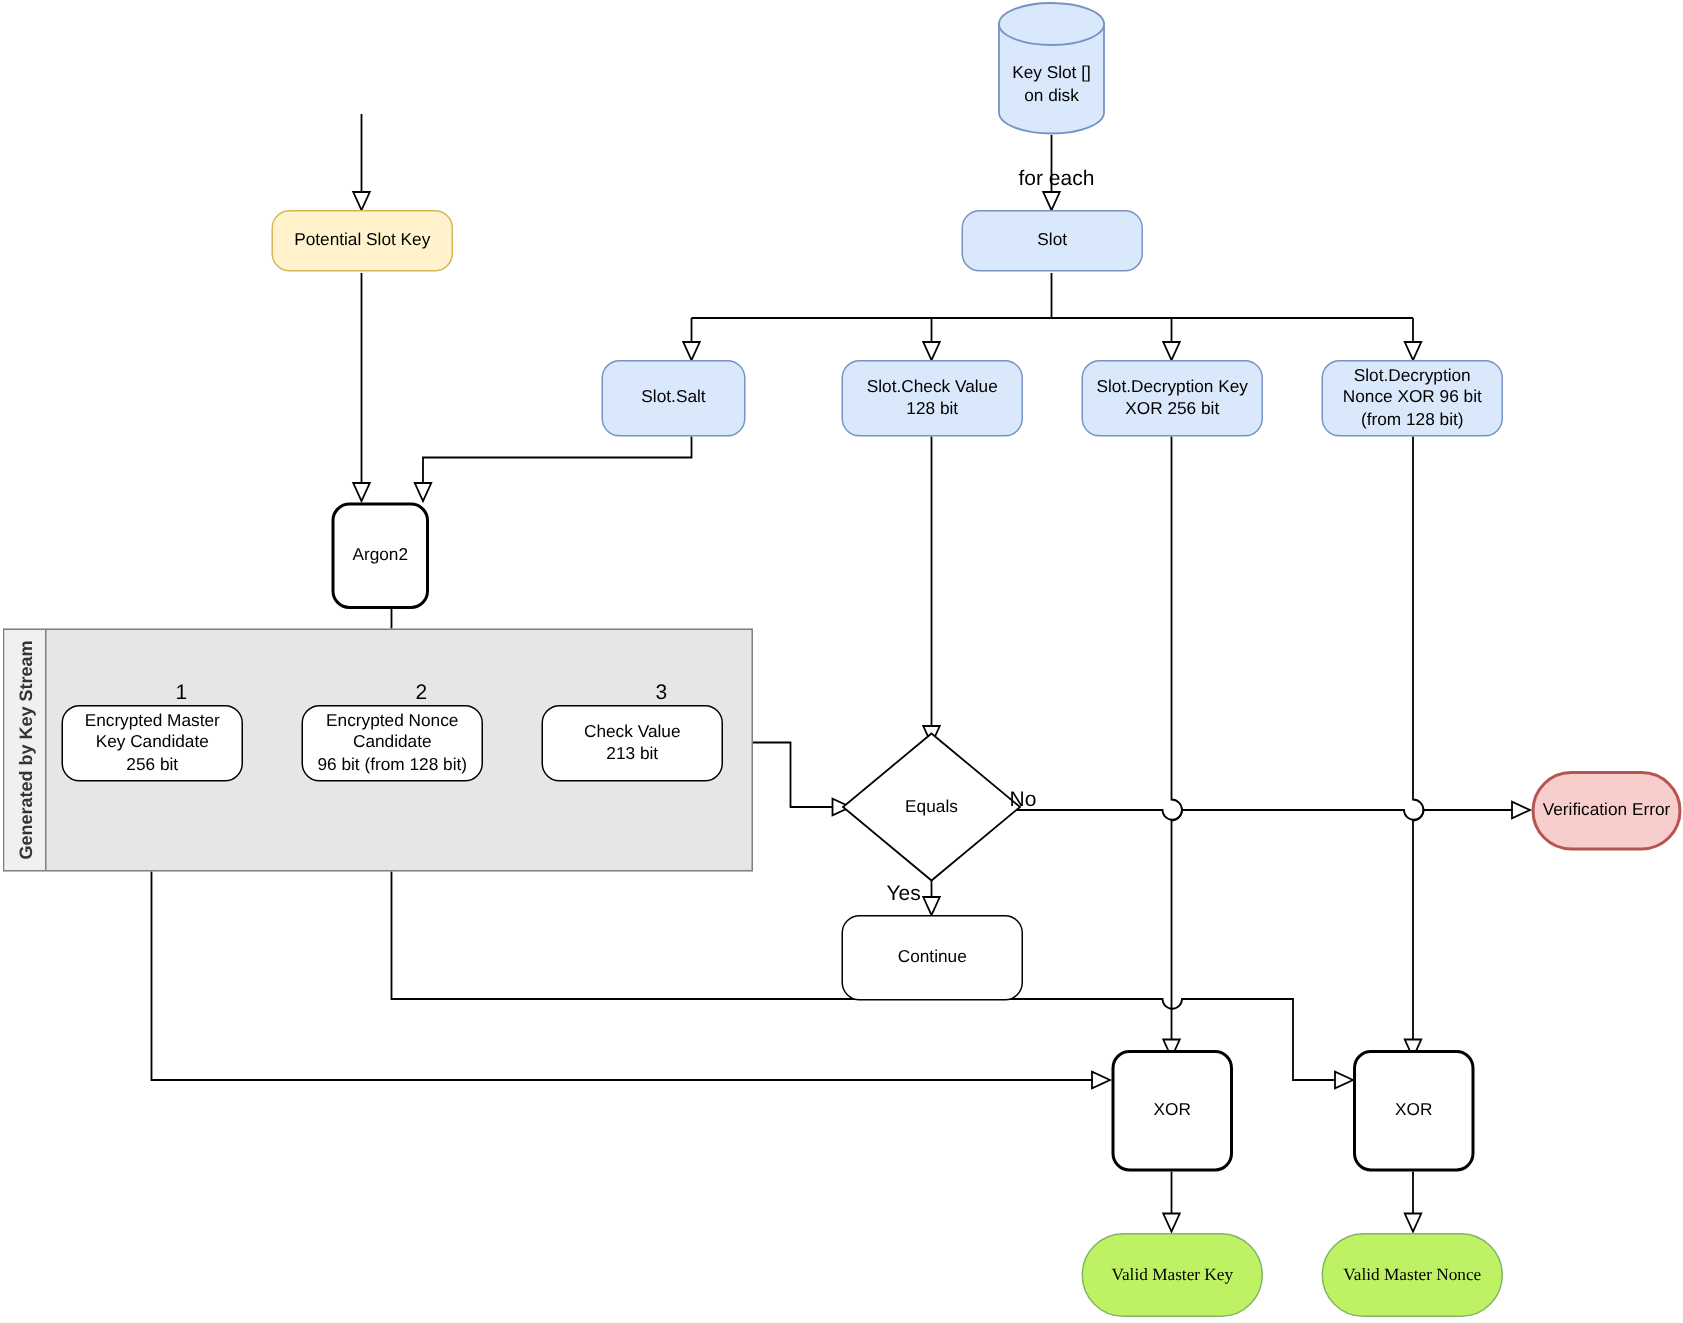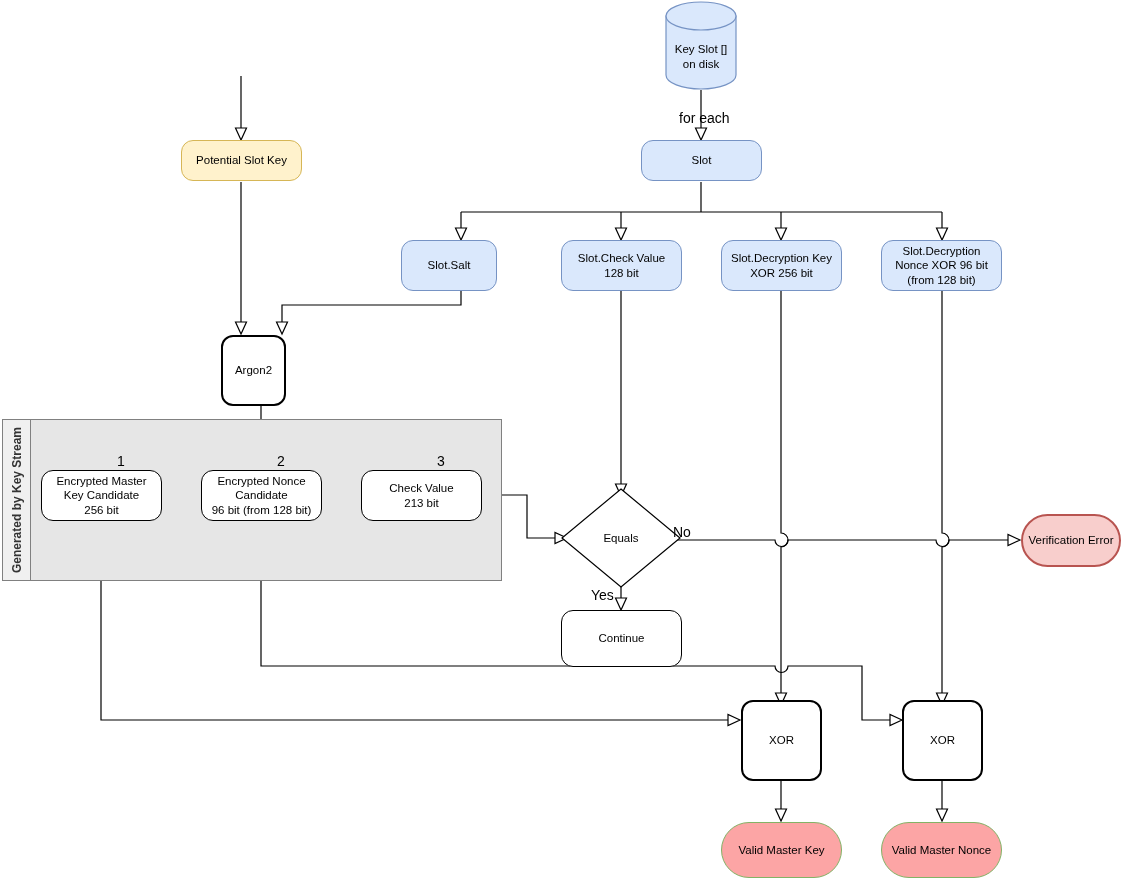--- a/index.html
+++ b/index.html
@@ -42,21 +42,21 @@
     text-align: center;
     color: #000000;
     font-size: 11.5px;
     line-height: 14.5px;
     z-index: 3;
   }
   .node .lbl { width: 100%; padding: 0 4px; }
 
   .n-yellow { background: #fff2cc; border: 1.2px solid #d6b656; }
   .n-blue   { background: #dae8fc; border: 1.2px solid #7693c4; }
-  .n-green  { background: #fca5a5; border: 1.6px solid #82b366; }
+  .n-green  { background: #bef264; border: 1.6px solid #82b366; font-family: Liberation Serif, serif; }
   .n-red    { background: #f8cecc; border: 2.2px solid #b85450; }
   .n-white  { background: #ffffff; border: 2.2px solid #000000; }
   .n-plain  { background: #ffffff; border: 1.2px solid #000000; }
 
   .r-small  { border-radius: 12px; }
   .r-med    { border-radius: 12px; }
   .r-pill   { border-radius: 34px; }
   .ellipse  { border-radius: 50%; }
 
   

